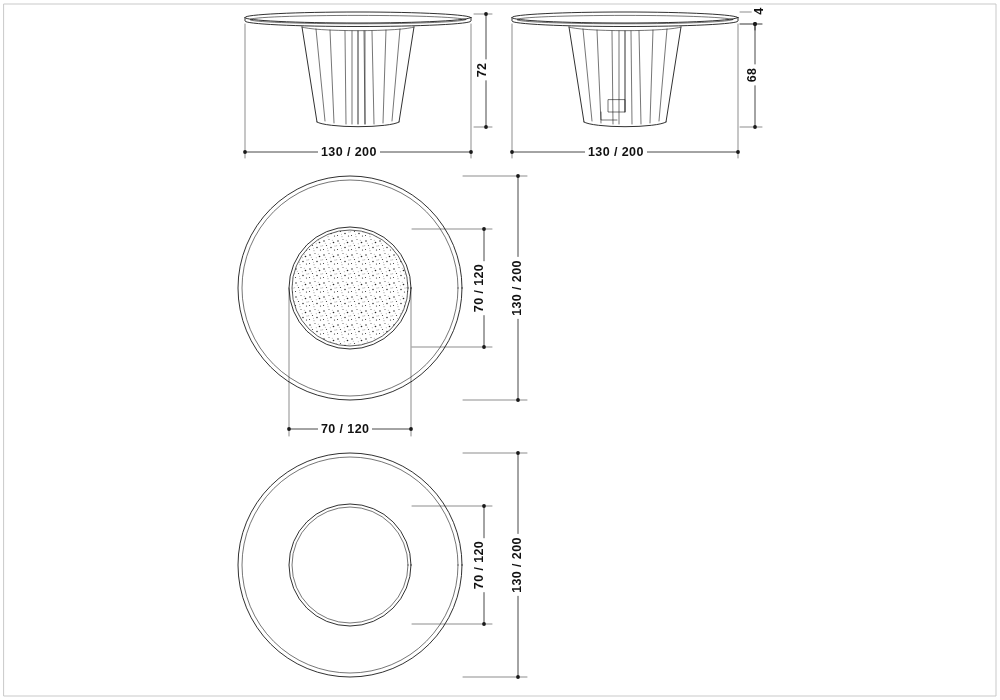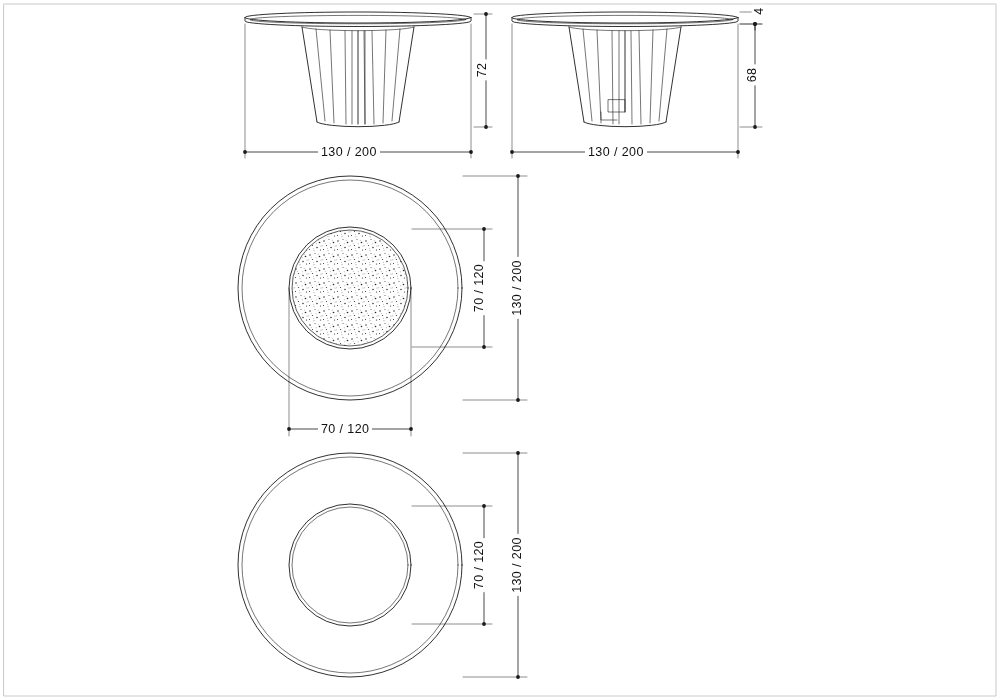--- a/index.html
+++ b/index.html
@@ -13,20 +13,21 @@
     font-family: "Liberation Sans", sans-serif;
     color: #1a1a1a;
     overflow: hidden;
     position: relative;
   }
   #sheet {
     position: absolute;
     left: 0; top: 0;
     width: 1000px;
     height: 700px;
+    font-weight: bold;
   }
   svg.drawing {
     position: absolute;
     left: 0; top: 0;
     width: 1000px;
     height: 700px;
   }
   .dim-label {
     position: absolute;
     font-family: "Liberation Sans", sans-serif;

